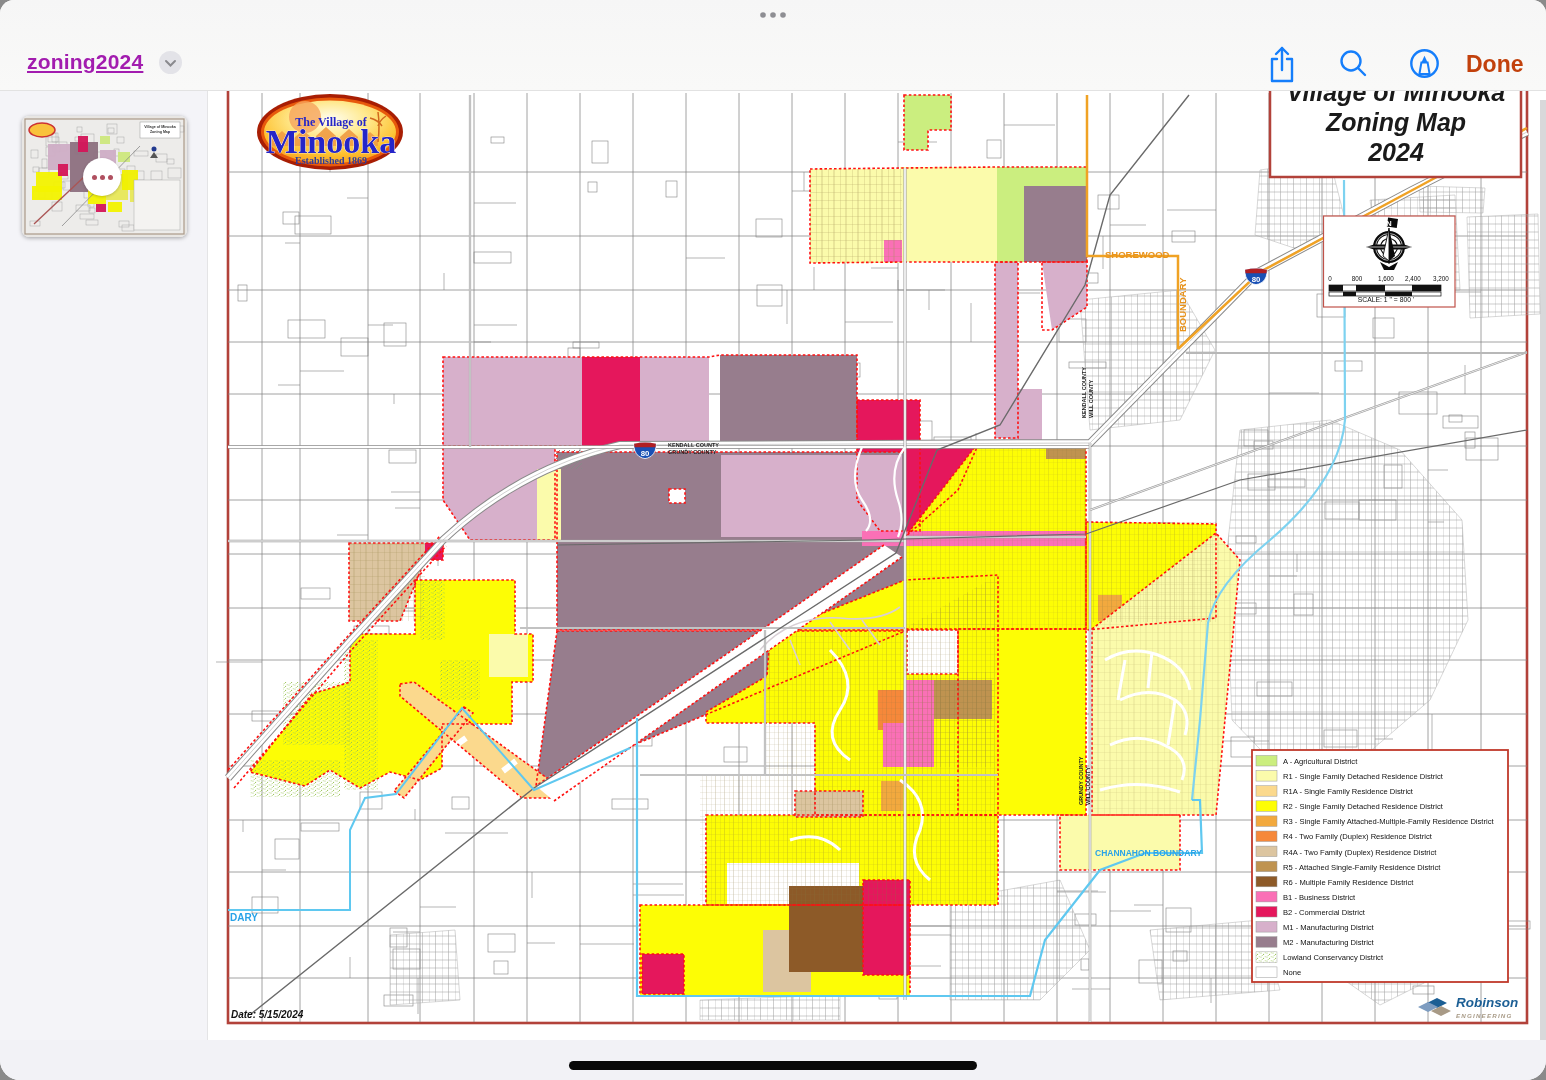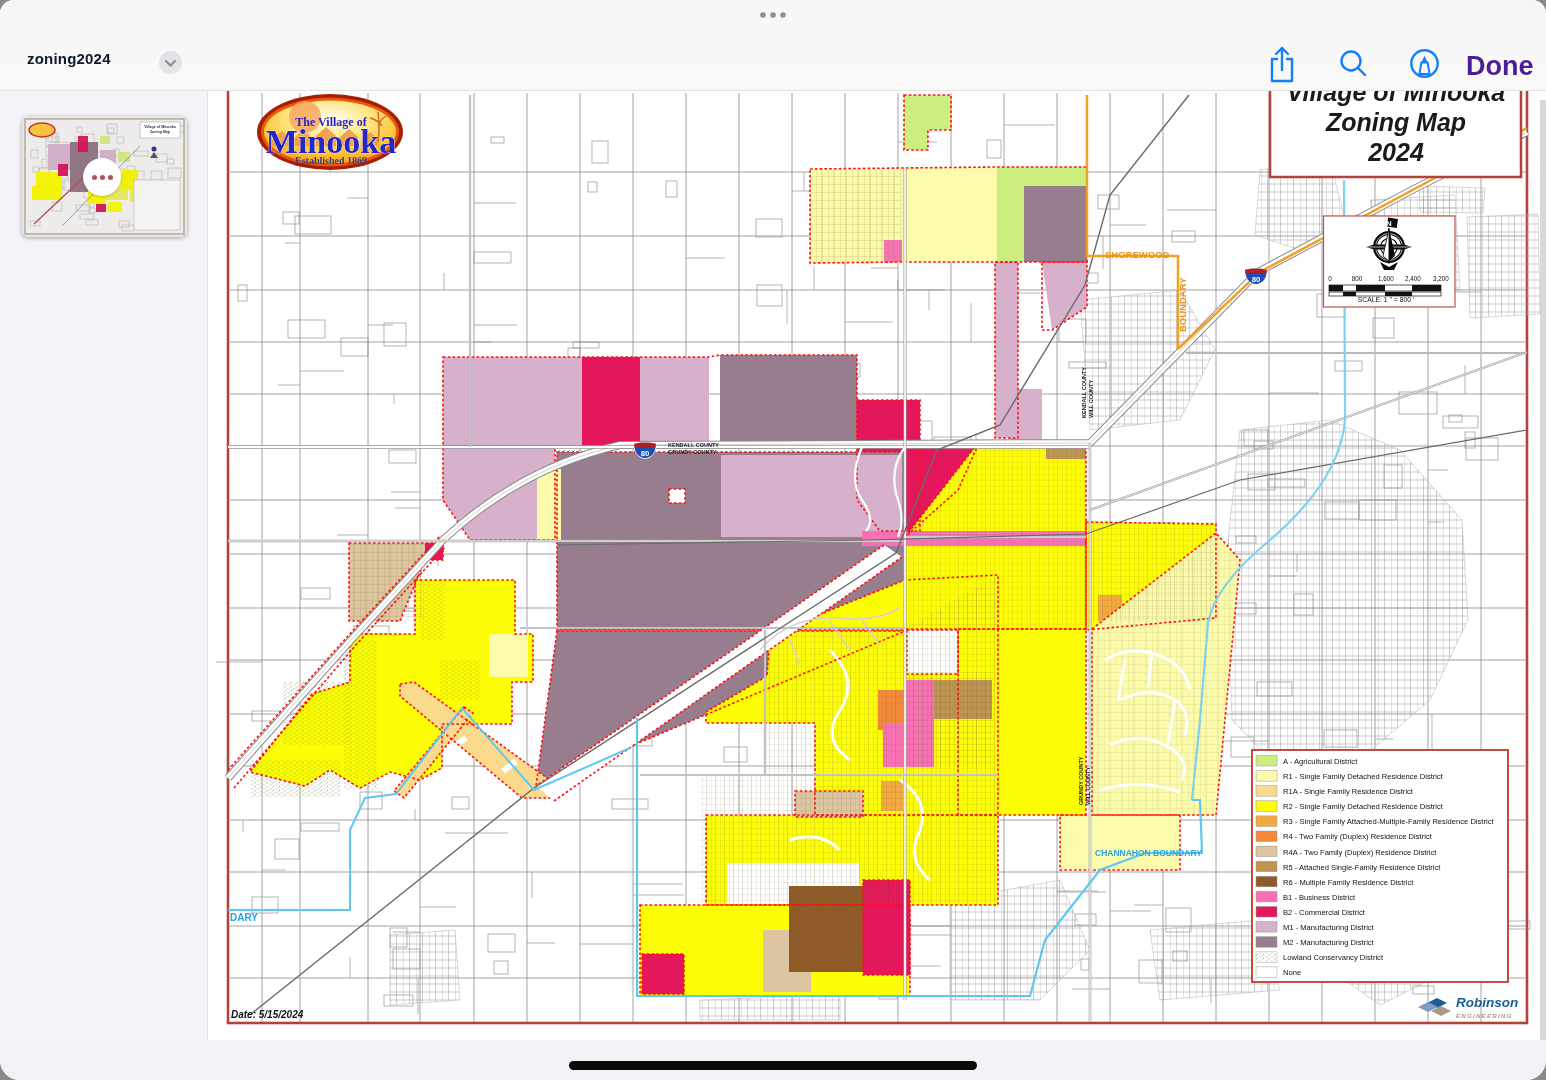--- a/index.html
+++ b/index.html
@@ -1,24 +1,24 @@
 <!DOCTYPE html>
 <html><head><meta charset="utf-8">
 <style>
 html,body{margin:0;padding:0;width:1546px;height:1080px;overflow:hidden;background:#8a8a8a;font-family:"Liberation Sans",sans-serif;}
 #screen{position:absolute;left:0;top:0;width:1546px;height:1080px;border-radius:14px 14px 20px 20px;overflow:hidden;background:#fff;}
 #toolbar{position:absolute;left:0;top:0;width:1546px;height:90px;background:linear-gradient(#f6f6f6,#f9f9f8);border-bottom:1px solid #e2e2e2;z-index:30;}
 #dots{position:absolute;left:759px;top:11px;width:30px;height:8px;z-index:31;}
-#title{position:absolute;left:27px;top:50px;font-size:15px;font-weight:700;color:#0f172a;letter-spacing:0.2px;z-index:31;}
+#title{position:absolute;left:27px;top:50px;font-size:21px;font-weight:700;color:#a21caf;letter-spacing:0.2px;z-index:31;text-decoration:underline;}
 #chev{position:absolute;left:159px;top:51px;width:23px;height:23px;border-radius:12px;background:#e3e3e8;z-index:31;}
 #sidebar{position:absolute;left:0;top:90px;width:207px;height:950px;background:#f4f4f8;border-right:1px solid #e4e4e6;z-index:20;}
 #bottomstrip{position:absolute;left:0;top:1040px;width:1546px;height:40px;background:#f2f2f6;z-index:20;}
 #homebar{position:absolute;left:569px;top:1061px;width:408px;height:9px;border-radius:5px;background:#090909;z-index:32;}
 #thumb{position:absolute;left:22px;top:116px;width:165px;height:121px;border-radius:7px;background:#fbfbfb;box-shadow:0 1px 4px rgba(0,0,0,0.35);overflow:hidden;z-index:21;}
-.done{position:absolute;left:1466px;top:51px;color:#4c1d95;font-size:27px;font-weight:700;z-index:31;text-align:right;}
+.done{position:absolute;left:1466px;top:51px;color:#c2410c;font-size:23px;font-weight:700;z-index:31;text-align:right;}
 </style></head><body>
 
 <div id="screen">
 <div id="toolbar"></div>
 <svg id="dots" viewBox="0 0 30 8">
       <circle cx="4" cy="4" r="2.8" fill="#8e8e93"></circle>
       <circle cx="14" cy="4" r="2.8" fill="#8e8e93"></circle>
       <circle cx="24" cy="4" r="2.8" fill="#8e8e93"></circle>
     </svg>
 <div id="title">zoning2024</div>

